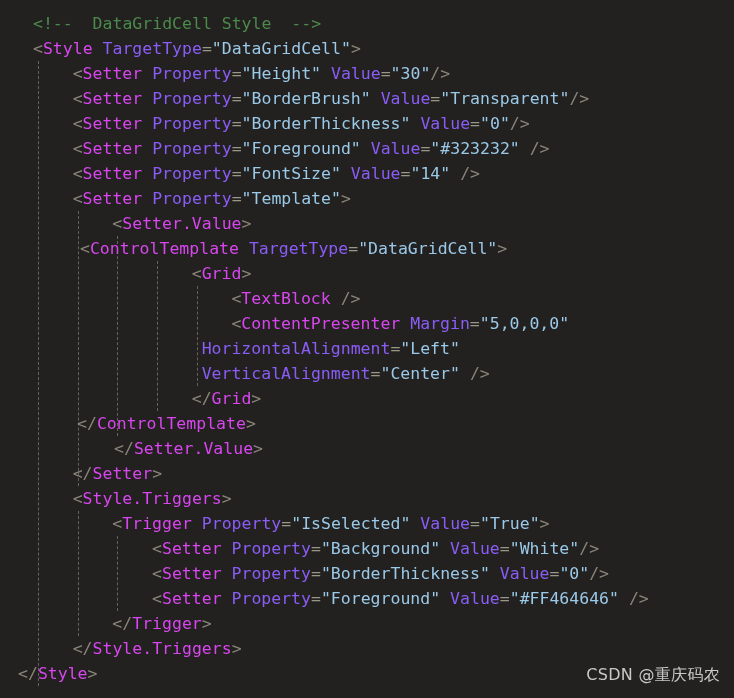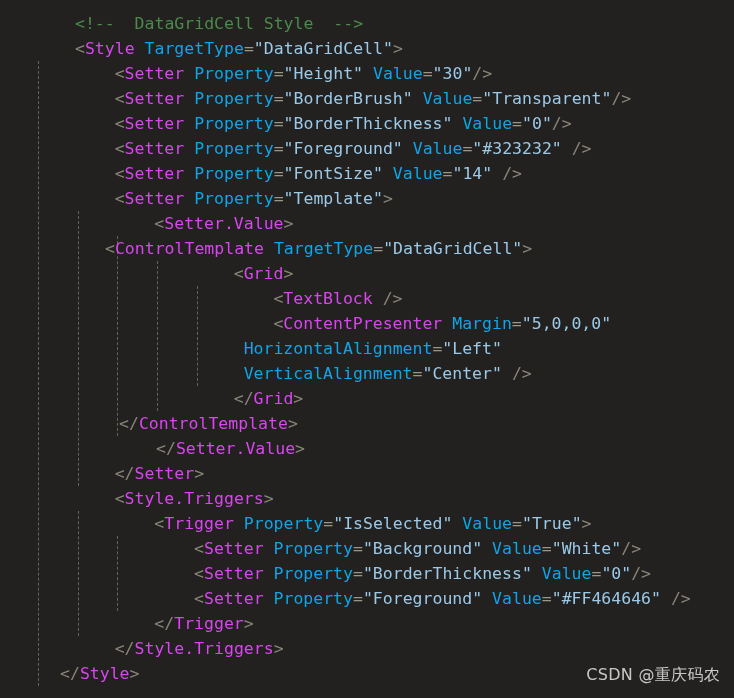--- a/index.html
+++ b/index.html
@@ -22,21 +22,20 @@
     top: 11px;
     width: 734px;
   }
   .line {
     position: relative;
     height: 25px;
     line-height: 25px;
     font-size: 16.5px;
     white-space: pre;
     letter-spacing: 0px;
-    margin-left: 42px;
   }
   .line .txt {
     position: relative;
     z-index: 2;
     display: inline-block;
     padding-left: 33px;
   }
   
   .guides {
     position: absolute;
@@ -49,21 +48,21 @@
   .guide {
     position: absolute;
     width: 1px;
     border-left: 1px dashed #6f6f6a;
     opacity: 0.85;
   }
 
   
   .pun   { color: #8a8578; }           
   .tag   { color: #d946ef; }           
-  .attr  { color: #0ea5e9; }           
+  .attr  { color: #8b5cf6; }           
   .val   { color: #9bc9e8; }           
   .eq    { color: #9b9787; }           
   .cmt   { color: #4b8a4b; }           
 
   #watermark {
     position: absolute;
     right: 14px;
     bottom: 12px;
     color: #d7d7d7;
     font-family: "DejaVu Sans", "Liberation Sans", sans-serif;
@@ -92,21 +91,21 @@
   <div id="code">
       <div class="line"><span class="txt" style="padding-left: 33px;"><span class="cmt">&lt;!--  DataGridCell Style  --&gt;</span></span></div>
       <div class="line"><span class="txt" style="padding-left: 33px;"><span class="pun">&lt;</span><span class="tag">Style</span><span class=""> </span><span class="attr">TargetType</span><span class="eq">=</span><span class="val">"DataGridCell"</span><span class="pun">&gt;</span></span></div>
       <div class="line"><span class="txt" style="padding-left: 72.68px;"><span class="pun">&lt;</span><span class="tag">Setter</span><span class=""> </span><span class="attr">Property</span><span class="eq">=</span><span class="val">"Height"</span><span class=""> </span><span class="attr">Value</span><span class="eq">=</span><span class="val">"30"</span><span class="pun">/&gt;</span></span></div>
       <div class="line"><span class="txt" style="padding-left: 72.68px;"><span class="pun">&lt;</span><span class="tag">Setter</span><span class=""> </span><span class="attr">Property</span><span class="eq">=</span><span class="val">"BorderBrush"</span><span class=""> </span><span class="attr">Value</span><span class="eq">=</span><span class="val">"Transparent"</span><span class="pun">/&gt;</span></span></div>
       <div class="line"><span class="txt" style="padding-left: 72.68px;"><span class="pun">&lt;</span><span class="tag">Setter</span><span class=""> </span><span class="attr">Property</span><span class="eq">=</span><span class="val">"BorderThickness"</span><span class=""> </span><span class="attr">Value</span><span class="eq">=</span><span class="val">"0"</span><span class="pun">/&gt;</span></span></div>
       <div class="line"><span class="txt" style="padding-left: 72.68px;"><span class="pun">&lt;</span><span class="tag">Setter</span><span class=""> </span><span class="attr">Property</span><span class="eq">=</span><span class="val">"Foreground"</span><span class=""> </span><span class="attr">Value</span><span class="eq">=</span><span class="val">"#323232"</span><span class=""> </span><span class="pun">/&gt;</span></span></div>
       <div class="line"><span class="txt" style="padding-left: 72.68px;"><span class="pun">&lt;</span><span class="tag">Setter</span><span class=""> </span><span class="attr">Property</span><span class="eq">=</span><span class="val">"FontSize"</span><span class=""> </span><span class="attr">Value</span><span class="eq">=</span><span class="val">"14"</span><span class=""> </span><span class="pun">/&gt;</span></span></div>
       <div class="line"><span class="txt" style="padding-left: 72.68px;"><span class="pun">&lt;</span><span class="tag">Setter</span><span class=""> </span><span class="attr">Property</span><span class="eq">=</span><span class="val">"Template"</span><span class="pun">&gt;</span></span></div>
       <div class="line"><span class="txt" style="padding-left: 112.36px;"><span class="pun">&lt;</span><span class="tag">Setter.Value</span><span class="pun">&gt;</span></span></div>
-      <div class="line"><span class="txt" style="padding-left: 63px;"><span class="pun">&lt;</span><span class="tag">ControlTemplate</span><span class=""> </span><span class="attr">TargetType</span><span class="eq">=</span><span class="val">"DataGridCell"</span><span class="pun">&gt;</span></span></div>
+      <div class="line"><span class="txt" style="padding-left: 80px;"><span class="pun">&lt;</span><span class="tag">ControlTemplate</span><span class=""> </span><span class="attr">TargetType</span><span class="eq">=</span><span class="val">"DataGridCell"</span><span class="pun">&gt;</span></span></div>
       <div class="line"><span class="txt" style="padding-left: 191.72px; text-align: right;"><span class="pun">&lt;</span><span class="tag">Grid</span><span class="pun">&gt;</span></span></div>
       <div class="line"><span class="txt" style="padding-left: 231.4px; text-align: right;"><span class="pun">&lt;</span><span class="tag">TextBlock</span><span class=""> </span><span class="pun">/&gt;</span></span></div>
       <div class="line"><span class="txt" style="padding-left: 231.4px;"><span class="pun">&lt;</span><span class="tag">ContentPresenter</span><span class=""> </span><span class="attr">Margin</span><span class="eq">=</span><span class="val">"5,0,0,0"</span></span></div>
       <div class="line"><span class="txt" style="padding-left: 201.64px;"><span class="attr">HorizontalAlignment</span><span class="eq">=</span><span class="val">"Left"</span></span></div>
       <div class="line"><span class="txt" style="padding-left: 201.64px;"><span class="attr">VerticalAlignment</span><span class="eq">=</span><span class="val">"Center"</span><span class=""> </span><span class="pun">/&gt;</span></span></div>
       <div class="line"><span class="txt" style="padding-left: 191.72px;"><span class="pun">&lt;/</span><span class="tag">Grid</span><span class="pun">&gt;</span></span></div>
       <div class="line"><span class="txt" style="padding-left: 77px;"><span class="pun">&lt;/</span><span class="tag">ControlTemplate</span><span class="pun">&gt;</span></span></div>
       <div class="line"><span class="txt" style="padding-left: 114px;"><span class="pun">&lt;/</span><span class="tag">Setter.Value</span><span class="pun">&gt;</span></span></div>
       <div class="line"><span class="txt" style="padding-left: 72.68px;"><span class="pun">&lt;/</span><span class="tag">Setter</span><span class="pun">&gt;</span></span></div>
       <div class="line"><span class="txt" style="padding-left: 72.68px;"><span class="pun">&lt;</span><span class="tag">Style.Triggers</span><span class="pun">&gt;</span></span></div>

